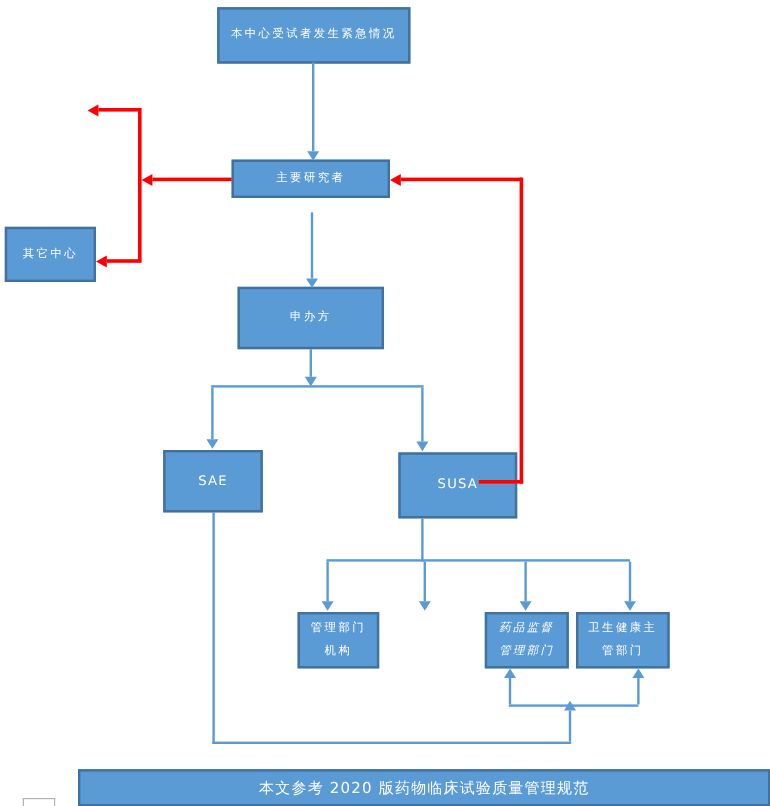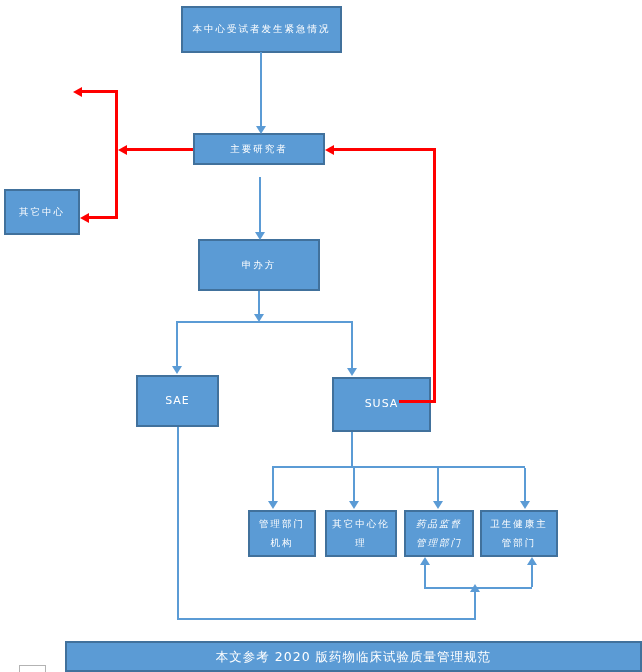--- a/index.html
+++ b/index.html
@@ -62,24 +62,20 @@
   <div class="node" id="n-sponsor">
     <span class="lbl">申办方</span>
   </div>
   <div class="node latin" id="n-susa">
     <span class="lbl">SUSA</span>
   </div>
   <div class="node" id="n-oinst">
     <span class="lbl">管理部门
 机构</span>
   </div>
-  <div class="node" id="n-oeth">
-    <span class="lbl">其它中心伦
-理</span>
-  </div>
   <div class="node" id="n-drug">
     <span class="lbl">药品监督
 管理部门</span>
   </div>
   <div class="node" id="n-health">
     <span class="lbl">卫生健康主
 管部门</span>
   </div>
 
   <div class="ln v b" style="left:260px;top:52px;height:74px;"></div>

